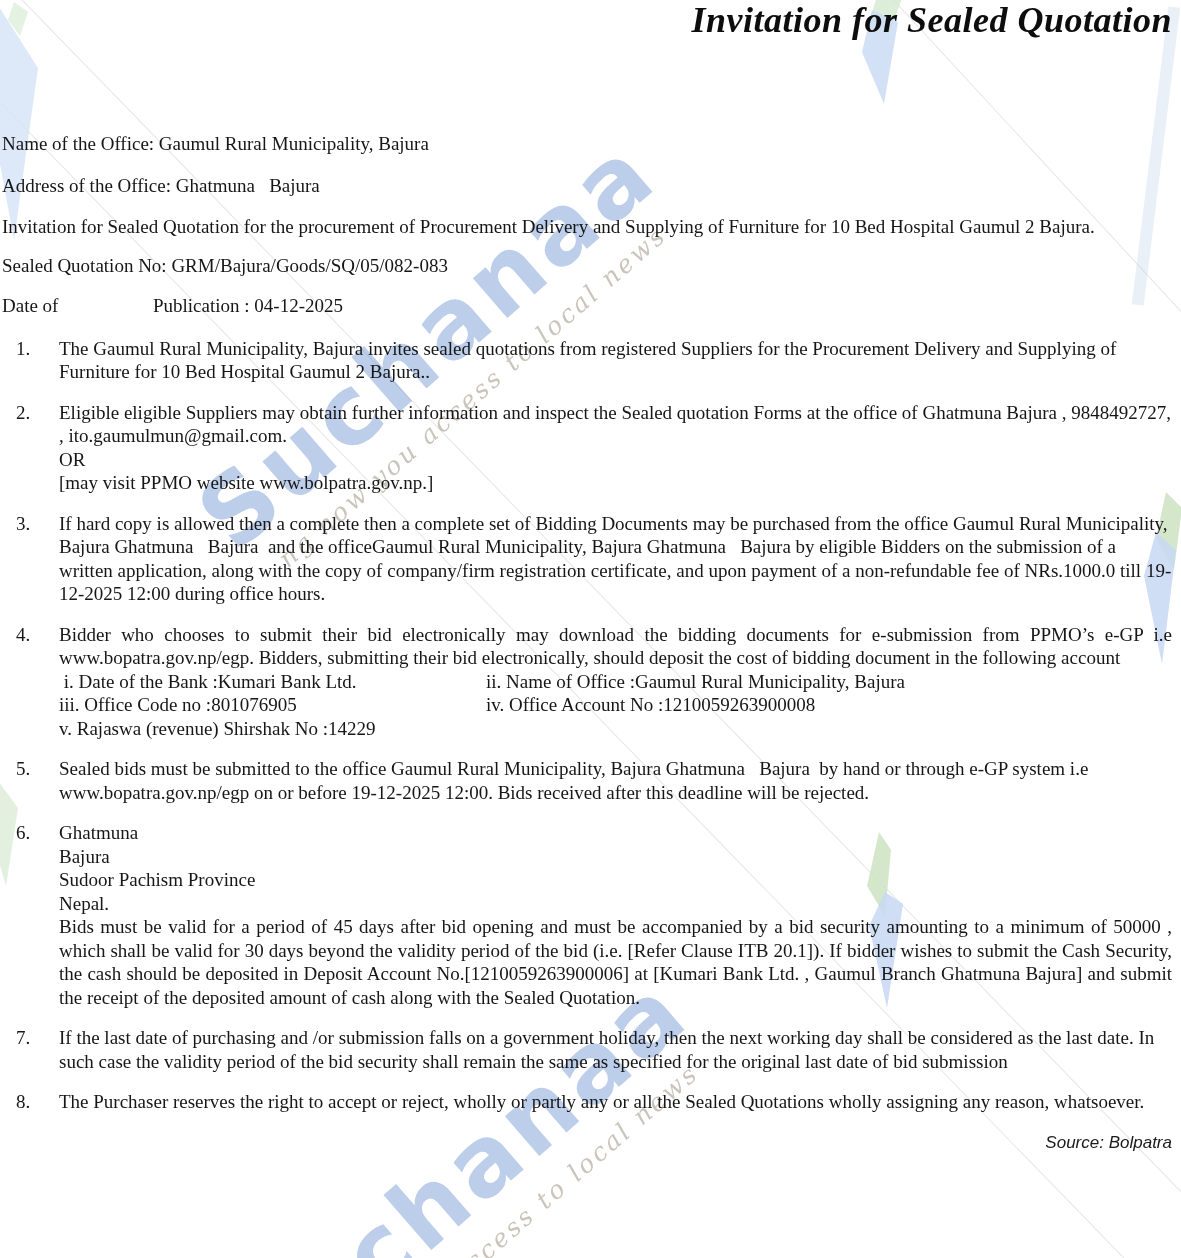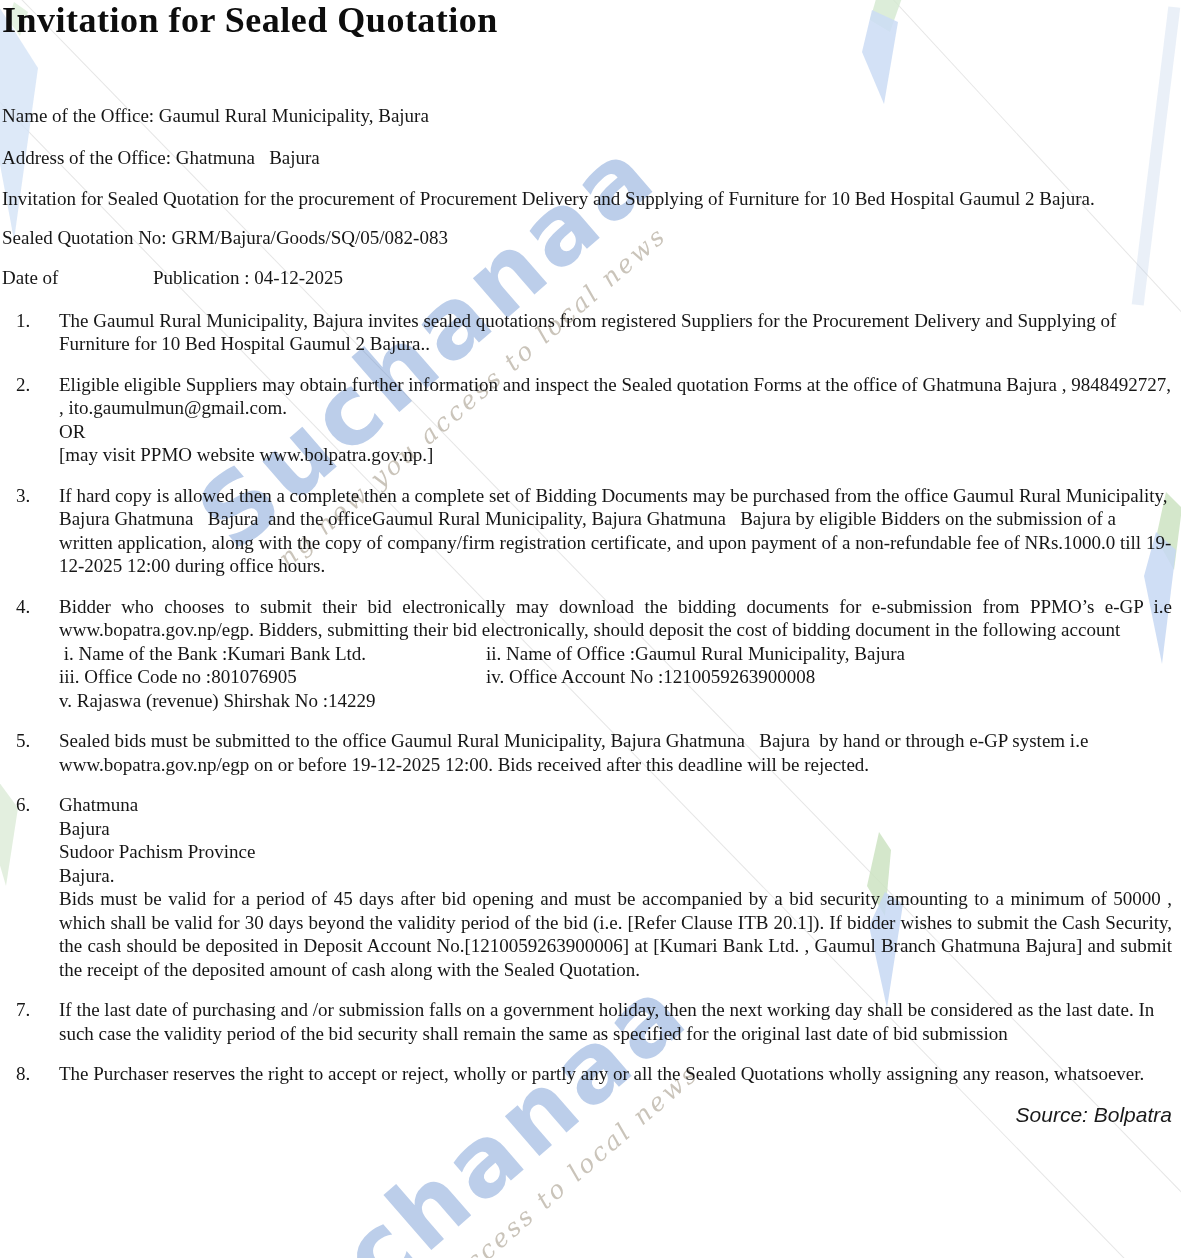--- a/index.html
+++ b/index.html
@@ -21,38 +21,38 @@
   .wm-text{position:absolute;width:640px;text-align:center;transform:rotate(-41deg);}
   .wm-brand{font-family:"DejaVu Sans", sans-serif;font-weight:bold;font-size:96px;
             letter-spacing:5px;color:rgba(96,138,205,0.42);line-height:1.05;}
   .wm-tagline{font-family:"DejaVu Serif", serif;font-style:italic;font-size:25px;
               letter-spacing:3px;color:rgba(158,147,130,0.55);margin-top:4px;}
   #wm1{left:118px;top:290px;}
   #wm2{left:150px;top:1128px;}
   
   .content{position:relative;z-index:1;padding:0 9px 0 2px;
            font-size:19px;line-height:23.5px;}
-  .doc-title{margin:0 0 64px 0;text-align:left;font-weight:bold;
-             font-size:36px;line-height:40px;letter-spacing:0.5px;color:#0d0d0d;}
+  .doc-title{margin:0 0 92px 0;text-align:right;font-weight:bold;
+             font-size:36px;line-height:40px;letter-spacing:0.5px;color:#0d0d0d;font-style:italic;}
   .hline{margin:0 0 18px 0;white-space:pre-wrap;}
   .inv-para{margin-bottom:15px;}
   .qno-line{margin-bottom:17px;}
   .date-line{margin-bottom:19px;}
   .date-line .dlabel{display:inline-block;width:151px;}
   ol.items{list-style:none;margin:0;padding:0;}
   ol.items li{display:grid;grid-template-columns:43px 1fr;padding-left:14px;margin-bottom:17px;}
   .item-num{}
   .item-body{}
   .item-body p{margin:0;white-space:pre-wrap;}
   .justify{text-align:justify;}
   .bank-row{display:grid;grid-template-columns:427px 1fr;}
   .bank-row span{white-space:pre;}
   .source-note{margin-top:4px;text-align:right;
                font-family:"Liberation Sans", sans-serif;font-style:italic;
-               font-size:21px;color:#1a1a1a;}
+               font-size:17px;color:#1a1a1a;}
 </style>
 </head>
 <body>
 
 <div class="page">
 
   <div class="wm-layer">
     <div class="diag" style="left:15px;top:-8px;"></div>
     <div class="diag" style="left:-55px;top:45px;"></div>
     <div class="diag" style="left:885px;top:-10px;width:520px;transform:rotate(47.3deg);"></div>
@@ -125,21 +125,21 @@
         <div class="item-body">
           <p>If hard copy is allowed then a complete then a complete set of Bidding Documents may be purchased from the office Gaumul Rural Municipality, Bajura Ghatmuna   Bajura  and the officeGaumul Rural Municipality, Bajura Ghatmuna   Bajura by eligible Bidders on the submission of a written application, along with the copy of company/firm registration certificate, and upon payment of a non-refundable fee of NRs.1000.0 till 19-12-2025 12:00 during office hours.</p>
         </div>
       </li>
 
       <li>
         <span class="item-num">4.</span>
         <div class="item-body">
           <p class="justify">Bidder who chooses to submit their bid electronically may download the bidding documents for e-submission from PPMO’s e-GP i.e www.bopatra.gov.np/egp. Bidders, submitting their bid electronically, should deposit the cost of bidding document in the following account</p>
           <div class="bank-row">
-            <span> i. Name of the Bank :Kumari Bank Ltd.</span>
+            <span> i. Date of the Bank :Kumari Bank Ltd.</span>
             <span>ii. Name of Office :Gaumul Rural Municipality, Bajura</span>
           </div>
           <div class="bank-row">
             <span>iii. Office Code no :801076905</span>
             <span>iv. Office Account No :1210059263900008</span>
           </div>
           <div class="bank-row">
             <span>v. Rajaswa (revenue) Shirshak No :14229</span>
             <span></span>
           </div>
@@ -152,21 +152,21 @@
           <p>Sealed bids must be submitted to the office Gaumul Rural Municipality, Bajura Ghatmuna   Bajura  by hand or through e-GP system i.e www.bopatra.gov.np/egp on or before 19-12-2025 12:00. Bids received after this deadline will be rejected.</p>
         </div>
       </li>
 
       <li>
         <span class="item-num">6.</span>
         <div class="item-body">
           <p>Ghatmuna</p>
           <p>Bajura</p>
           <p>Sudoor Pachism Province</p>
-          <p>Bajura.</p>
+          <p>Nepal.</p>
           <p class="justify">Bids must be valid for a period of 45 days after bid opening and must be accompanied by a bid security amounting to a minimum of 50000 , which shall be valid for 30 days beyond the validity period of the bid (i.e. [Refer Clause ITB 20.1]). If bidder wishes to submit the Cash Security, the cash should be deposited in Deposit Account No.[1210059263900006] at [Kumari Bank Ltd. , Gaumul Branch Ghatmuna Bajura] and submit the receipt of the deposited amount of cash along with the Sealed Quotation.</p>
         </div>
       </li>
 
       <li>
         <span class="item-num">7.</span>
         <div class="item-body">
           <p>If the last date of purchasing and /or submission falls on a government holiday, then the next working day shall be considered as the last date. In such case the validity period of the bid security shall remain the same as specified for the original last date of bid submission</p>
         </div>
       </li>

